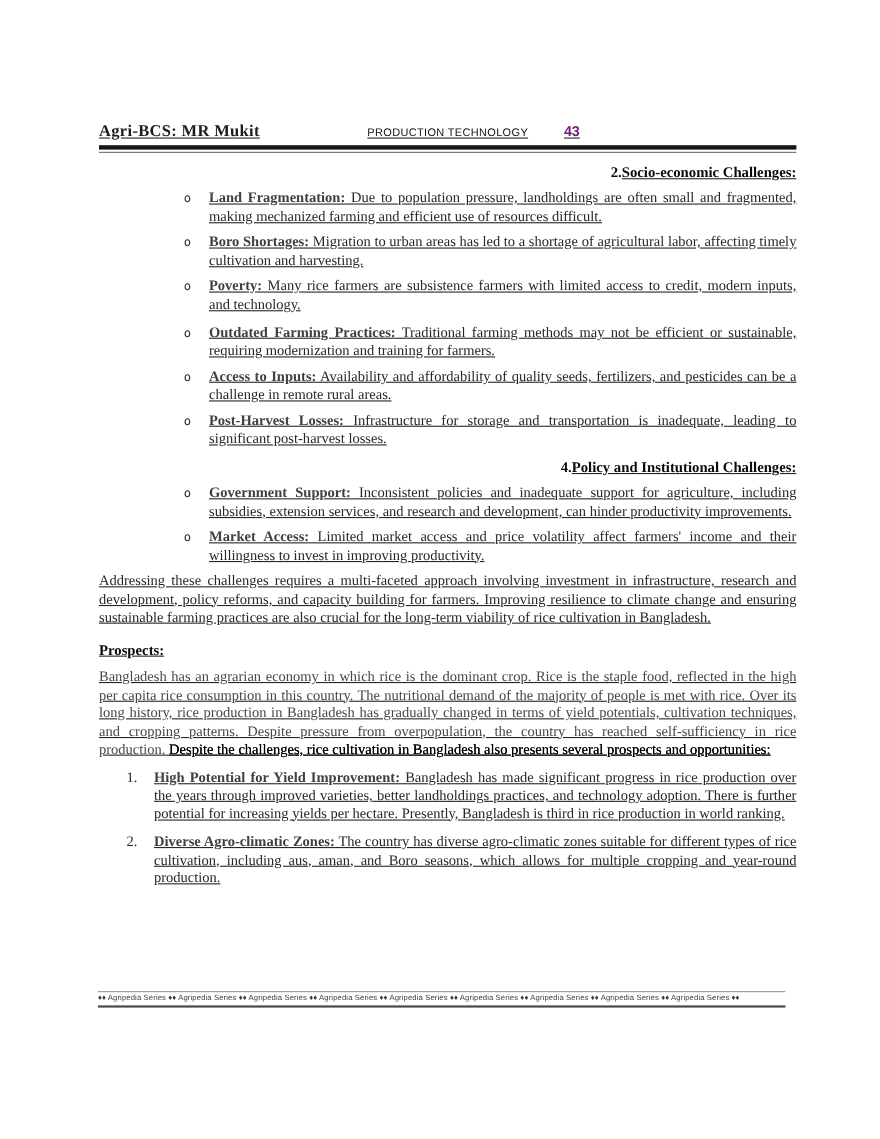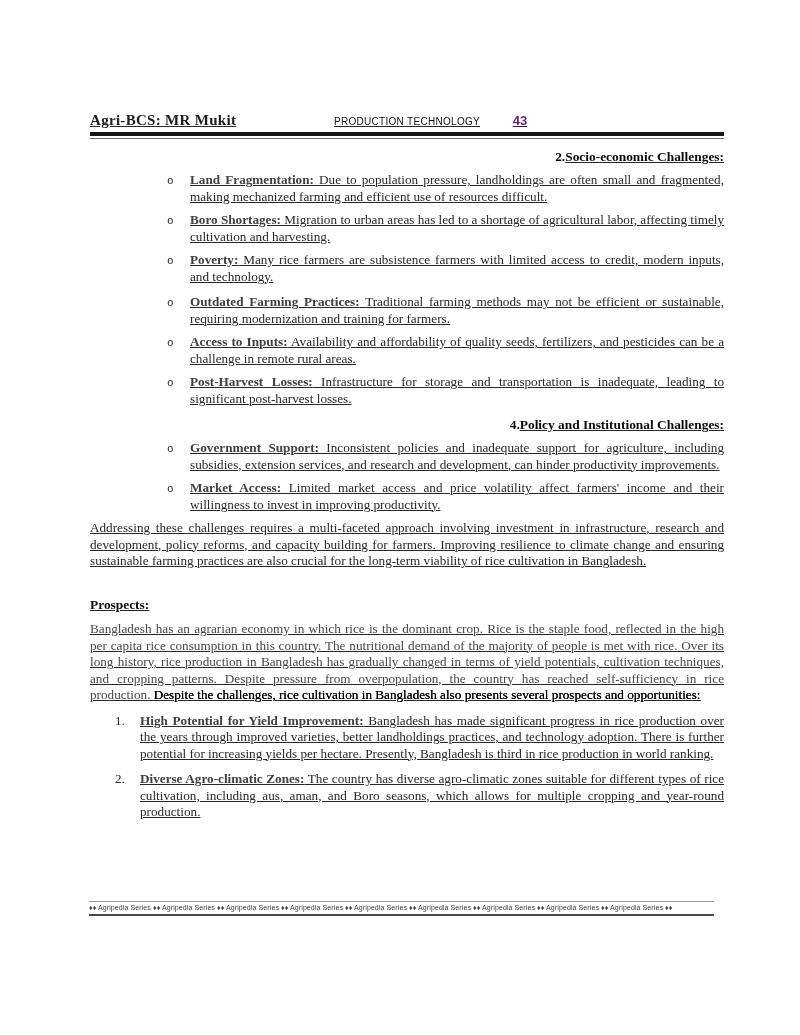--- a/index.html
+++ b/index.html
@@ -71,21 +71,21 @@
   .bullet .marker{
     position:absolute;
     left:77px; top:1px;
     font-family:"DejaVu Sans Mono", monospace;
     font-size:11px;
     color:#2b2b2b;
   }
   .blabel{ font-weight:bold; color:#404040; }
   .para{ }
   .mini-head{
-    margin-top:27px;
+    margin-top:13px;
     font-weight:bold;
     font-size:13.4px;
     color:#0a0a0a;
     text-align:left;
   }
   .para2{ margin-top:8px; color:#474747; }
   .para2 .emph{ color:#000; text-shadow:0 0 0.3px #000; }
   .pitem{
     position:relative;
     padding-left:50px;

